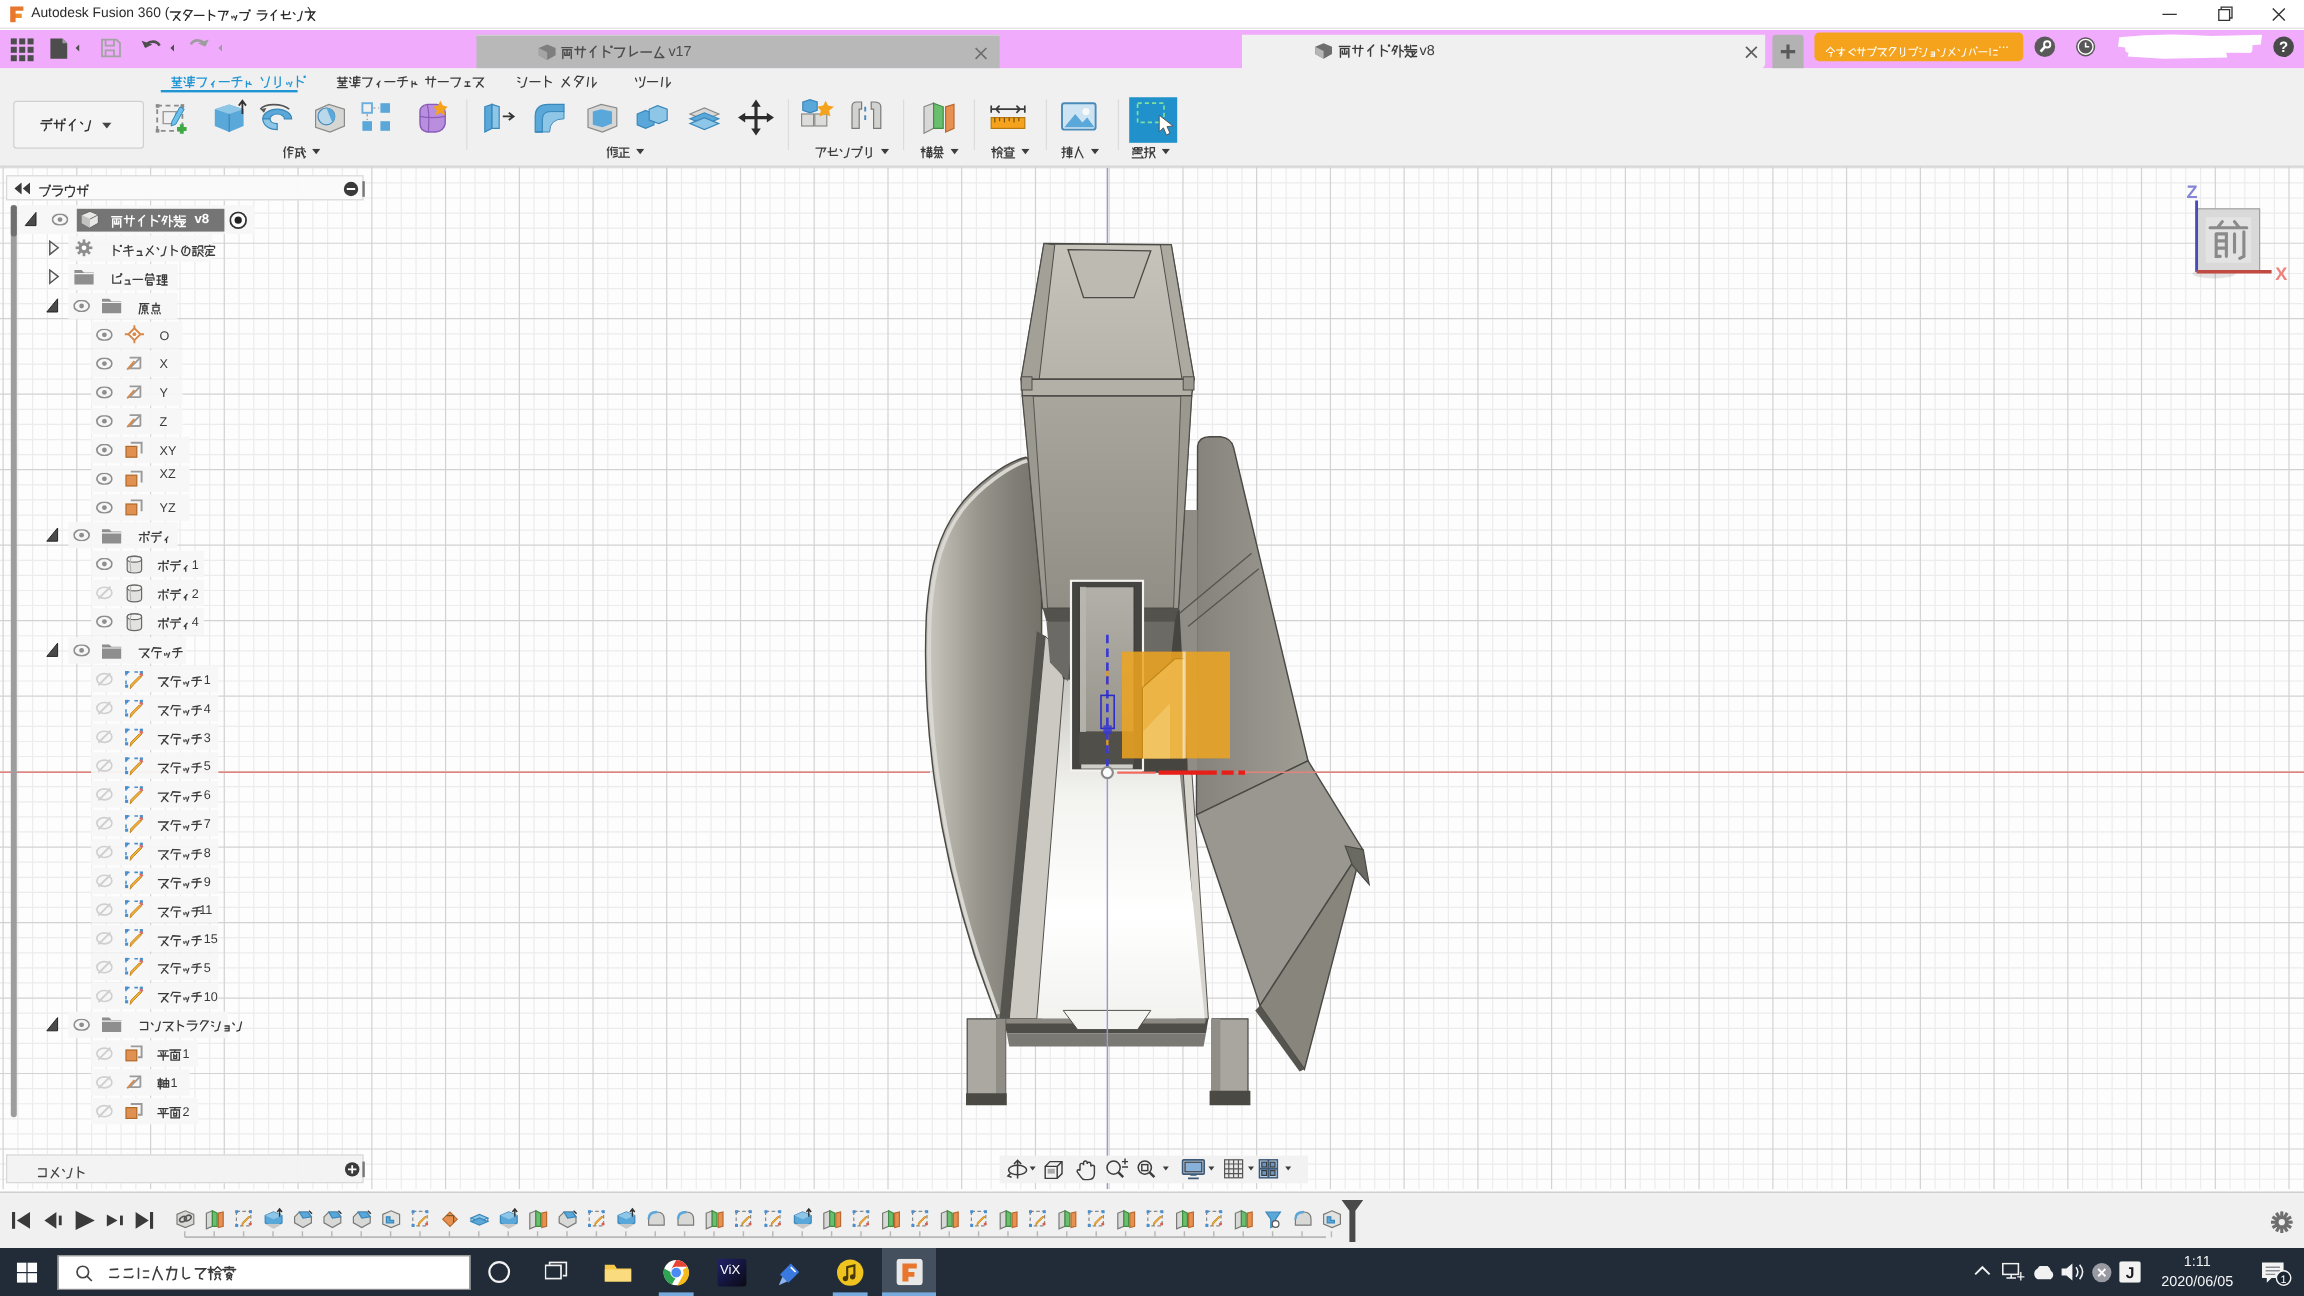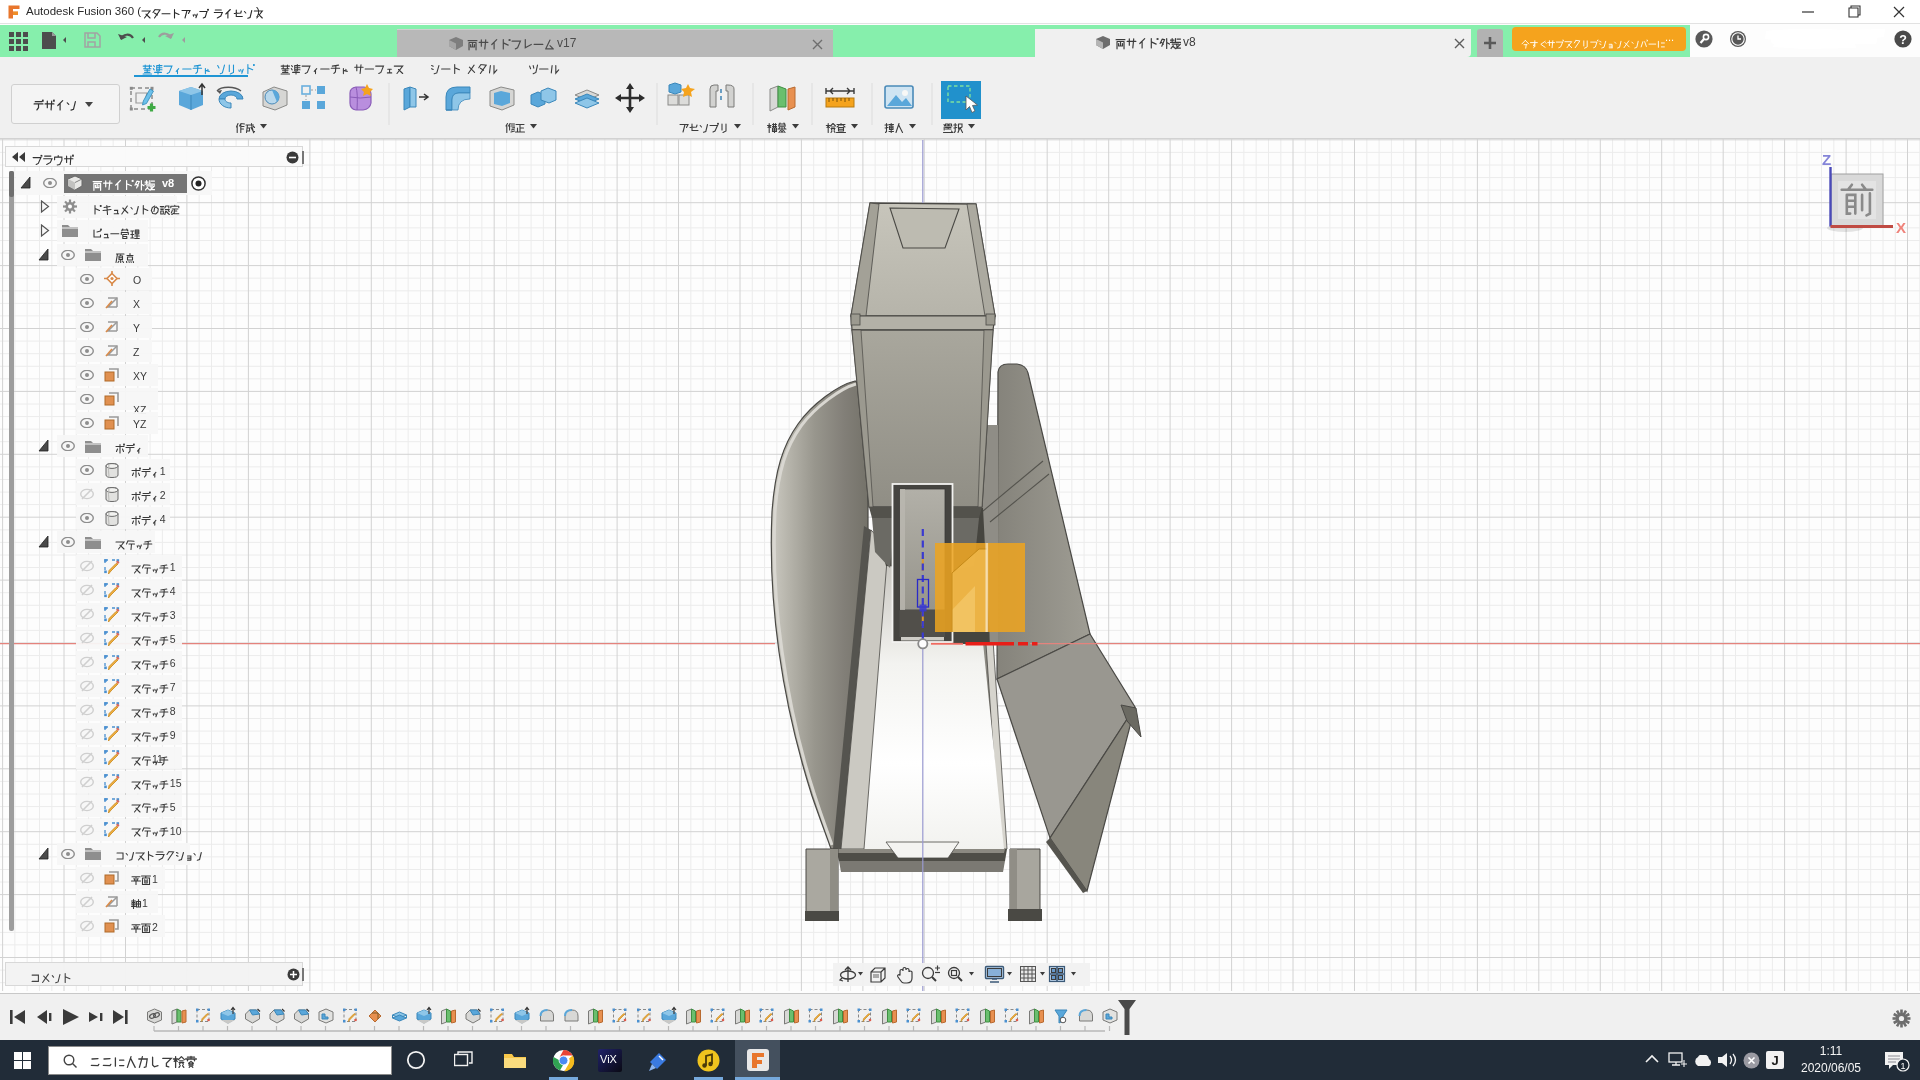--- a/index.html
+++ b/index.html
@@ -124,21 +124,21 @@
 <div class="abs" style="left:141px;top:6px"><svg width="122.3" height="10.8" viewBox="0 0 122.3 10.8" style="overflow:visible">
           <path d="M1 2L9 2L3.5 9M5 5.2L9 9M14 0.5L12 3.5M14 0.5L19 1L13.5 9M13.5 4L16.5 6M21 4.8L29 4.8M33.5 0.5L33.5 9M33.5 3.5L38 5.5M41 1.5L49 1.5L47.5 4.5M46 1.5L44 9M52.2 5.7L52.5 7.1M53.9 5.4L54.2 6.7M56.3 5L54.9 8.8M58.8 2.5L66 2.5L64.3 8L62.3 9M66.6 0.3L67.4 1.1M67.4 0.3L66.6 1.1M74.3 1L80.3 1M73.3 3.5L81.3 3.5L79.8 7L76.3 9M89.3 0.5L84.8 5M86.9 3L86.9 9M95.3 1L95.3 7.5L101.3 7.5M93.3 4.5L99.8 4L100.3 2M103.5 2.5L104.8 4M110.8 1.5L109.1 8.5L106.8 9.3M113.3 2L121.3 2L115.8 9M117.3 5.2L121.3 9" stroke="#2a2a2a" stroke-width="1.1" fill="none" stroke-linecap="round"></path>
         </svg></div>
 <span class="abs lat" style="left:256px;top:5px;font-size:11.5px;color:#2a2a2a">)</span>
 <svg class="abs" style="left:1793px;top:0" width="127" height="24">
         <path d="M9,12 H21" stroke="#333" stroke-width="1.2"></path>
         <path d="M56,8 h9 v9 h-9 z M58,8 v-2 h9 v9 h-2" stroke="#333" stroke-width="1.1" fill="none"></path>
         <path d="M101,7 l10,10 M111,7 l-10,10" stroke="#333" stroke-width="1.2"></path>
       </svg>
 </div>
-<div class="abs" style="left:0;top:25px;width:1690px;height:32px;background:#86efac">
+<div class="abs" style="left:0;top:25px;width:1920px;height:32px;background:#f0abfc">
 <svg class="abs" style="left:8px;top:5px" width="190" height="22">
 <rect x="1" y="2" width="5" height="5" fill="#4d4d4d"></rect>
 <rect x="8" y="2" width="5" height="5" fill="#4d4d4d"></rect>
 <rect x="15" y="2" width="5" height="5" fill="#4d4d4d"></rect>
 <rect x="1" y="9" width="5" height="5" fill="#4d4d4d"></rect>
 <rect x="8" y="9" width="5" height="5" fill="#4d4d4d"></rect>
 <rect x="15" y="9" width="5" height="5" fill="#4d4d4d"></rect>
 <rect x="1" y="16" width="5" height="5" fill="#4d4d4d"></rect>
 <rect x="8" y="16" width="5" height="5" fill="#4d4d4d"></rect>
 <rect x="15" y="16" width="5" height="5" fill="#4d4d4d"></rect>
@@ -519,21 +519,21 @@
 <span class="abs lat" style="left:133px;top:369.6px;font-size:10.5px;color:#3a3a3a">XY</span>
 <div class="abs" style="left:76px;top:387.5px;width:82px;height:22px;background:rgba(246,246,246,0.94)"></div>
 <svg class="abs" style="left:80px;top:393.5px" width="14" height="10">
       <ellipse cx="7" cy="5" rx="6.3" ry="4.6" fill="none" stroke="#8e8e8e" stroke-width="1.4"></ellipse>
       <circle cx="7" cy="5" r="2" fill="#8e8e8e"></circle>
     </svg>
 <svg class="abs" style="left:103px;top:390px" width="18" height="17">
       <path d="M6,3 h9 v9" fill="none" stroke="#9a9a9a" stroke-width="1.6"></path>
       <rect x="2" y="6" width="9" height="9" fill="#e09050" stroke="#b06a28"></rect>
     </svg>
-<span class="abs lat" style="left:133px;top:404px;font-size:10.5px;color:#3a3a3a">XZ</span>
+<span class="abs lat" style="left:133px;top:389px;font-size:10.5px;color:#3a3a3a">XZ</span>
 <div class="abs" style="left:76px;top:411.5px;width:82px;height:22px;background:rgba(246,246,246,0.94)"></div>
 <svg class="abs" style="left:80px;top:417.5px" width="14" height="10">
       <ellipse cx="7" cy="5" rx="6.3" ry="4.6" fill="none" stroke="#8e8e8e" stroke-width="1.4"></ellipse>
       <circle cx="7" cy="5" r="2" fill="#8e8e8e"></circle>
     </svg>
 <svg class="abs" style="left:103px;top:414px" width="18" height="17">
       <path d="M6,3 h9 v9" fill="none" stroke="#9a9a9a" stroke-width="1.6"></path>
       <rect x="2" y="6" width="9" height="9" fill="#e09050" stroke="#b06a28"></rect>
     </svg>
 <span class="abs lat" style="left:133px;top:417.5px;font-size:10.5px;color:#3a3a3a">YZ</span>
@@ -772,21 +772,21 @@
       </g>
       <rect x="1.2" y="1.2" width="2.6" height="2.6" fill="#4a90d0"></rect>
       <rect x="13.5" y="1.2" width="2.6" height="2.6" fill="#4a90d0"></rect>
       <rect x="1.2" y="12.5" width="2.6" height="2.6" fill="#4a90d0"></rect>
       <path d="M15,6 L8,13 l-2.5,3 0.5,-3.5 7,-7 z" fill="#f0b040" stroke="#c8861a" stroke-width="0.8"></path>
       <path d="M15,6 l1.5,-1.5 -2,-2 -1.5,1.5 z" fill="#e06a5a"></path>
     </svg>
 <div class="abs" style="left:131px;top:752.3px"><svg width="37.8" height="10.8" viewBox="0 0 37.8 10.8" style="overflow:visible">
         <path d="M1 2L9 2L3.5 9M5 5.2L9 9M13 0.8L11.5 4M13 0.8L19 1.2M14 4L19.5 4M16.5 4L16 9.5M22.2 5.7L22.5 7.1M23.9 5.4L24.2 6.7M26.3 5L24.9 8.8M35.8 1L29.8 2M28.8 4L36.8 4M33.3 1.5L32.8 7.5L31.3 9" stroke="#3a3a3a" stroke-width="1.1" fill="none" stroke-linecap="round"></path>
       </svg></div>
-<span class="abs lat" style="left:152px;top:752.8px;font-size:10.5px;color:#3a3a3a">11</span>
+<span class="abs lat" style="left:166px;top:752.8px;font-size:10.5px;color:#3a3a3a">11</span>
 <div class="abs" style="left:76px;top:770.8px;width:106px;height:22px;background:rgba(246,246,246,0.94)"></div>
 <svg class="abs" style="left:80px;top:775.8px" width="14" height="12">
       <ellipse cx="7" cy="6" rx="6.3" ry="4.6" fill="none" stroke="#cfcfcf" stroke-width="1.4"></ellipse>
       <path d="M2,11 L12,1" stroke="#cfcfcf" stroke-width="1.6"></path>
     </svg>
 <svg class="abs" style="left:103px;top:773.3px" width="18" height="17">
       <g fill="none" stroke="#4a90d0" stroke-width="1.3">
         <path d="M2,5 V2 H5 M9,2 h3 M2,9 v3"></path>
       </g>
       <rect x="1.2" y="1.2" width="2.6" height="2.6" fill="#4a90d0"></rect>

